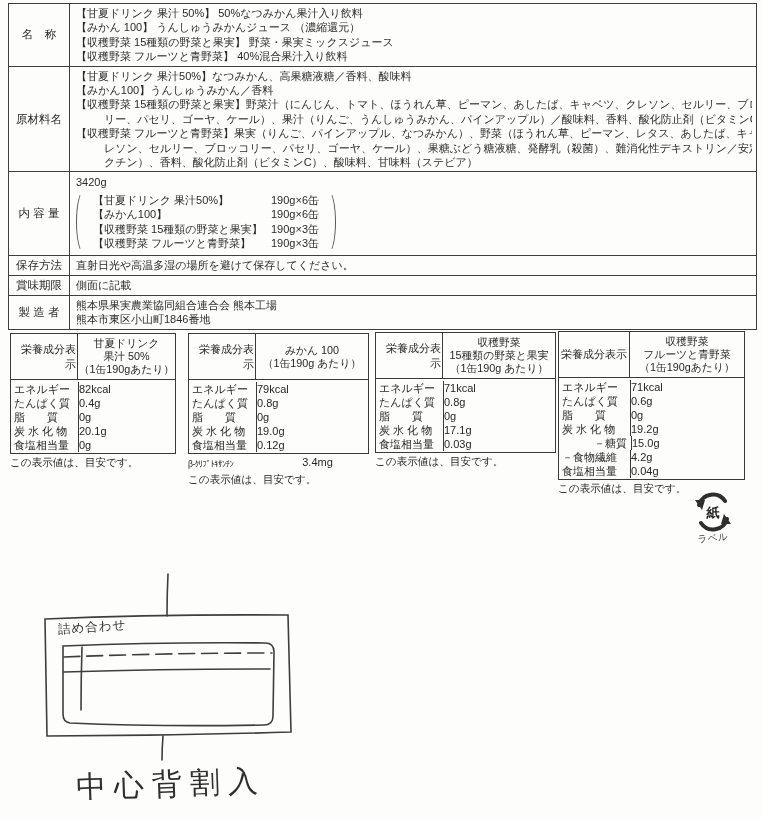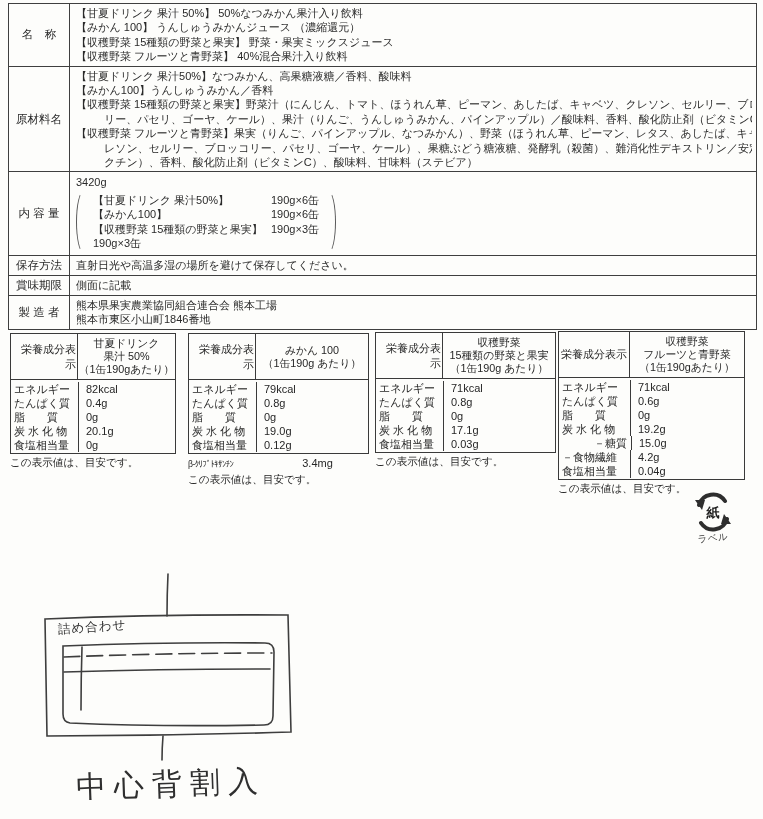--- a/index.html
+++ b/index.html
@@ -41,26 +41,26 @@
   .n-head{display:flex;border-bottom:1px solid #3a3a3a;min-height:45px;}
   .n-hlabel{
     flex:0 0 64px;border-right:1px solid #3a3a3a;
     display:flex;align-items:center;justify-content:center;
     font-size:11px;padding:1px;text-align:right;
   }
   .nt-3 .n-hlabel{flex-basis:68px;}
   .n-prod{flex:1;display:flex;flex-direction:column;align-items:center;justify-content:center;padding:2px 0;}
   .n-prod div{font-size:10.8px;line-height:13px;white-space:nowrap;}
   .n-body{padding:2px 0 1px 0;}
-  .n-row{display:flex;line-height:14px;gap:7px;}
+  .n-row{display:flex;line-height:14px;}
   .n-k{flex:0 0 64px;border-right:1px solid #3a3a3a;padding-left:3px;white-space:nowrap;overflow:hidden;}
   .nt-3 .n-k{flex-basis:68px;}
   .n-k.r{text-align:right;padding-right:4px;padding-left:0;}
   .n-v{flex:1;white-space:nowrap;}
-  .n-sub{display:flex;line-height:14px;margin-top:1px;align-items:center;}
+  .n-sub{display:flex;line-height:14px;margin-top:1px;}
   .n-sub .s-k{flex:0 0 78px;font-size:8.6px;letter-spacing:-0.5px;white-space:nowrap;overflow:hidden;padding-top:2px;}
   .n-sub .s-v{flex:1;text-align:center;}
   .n-note{font-size:10.6px;margin-top:2px;padding-right:1px;white-space:nowrap;}
   
   .recycle{position:absolute;left:691px;top:492px;width:44px;text-align:center;}
   .recycle svg{display:block;margin:0 auto;}
   .recycle-caption{font-size:9.5px;color:#3a3a3a;transform:rotate(-6deg);margin-top:0px;letter-spacing:0.5px;}
   
   .sketch-svg{position:absolute;left:30px;top:570px;}
   .sketch-label{
@@ -115,20 +115,21 @@
               </div>
               <div class="c-item">
                 <span class="c-name">【みかん100】</span>
                 <span class="c-qty">190g×6缶</span>
               </div>
               <div class="c-item">
                 <span class="c-name">【収穫野菜 15種類の野菜と果実】</span>
                 <span class="c-qty">190g×3缶</span>
               </div>
               <div class="c-item">
+                <span class="c-name">【収穫野菜 フルーツと青野菜】</span>
                 <span class="c-qty">190g×3缶</span>
               </div>
             </div>
           <span class="paren r"></span>
         </div>
       </div>
     </div>
 
     <div class="spec-row">
       <div class="spec-label">保存方法</div>

